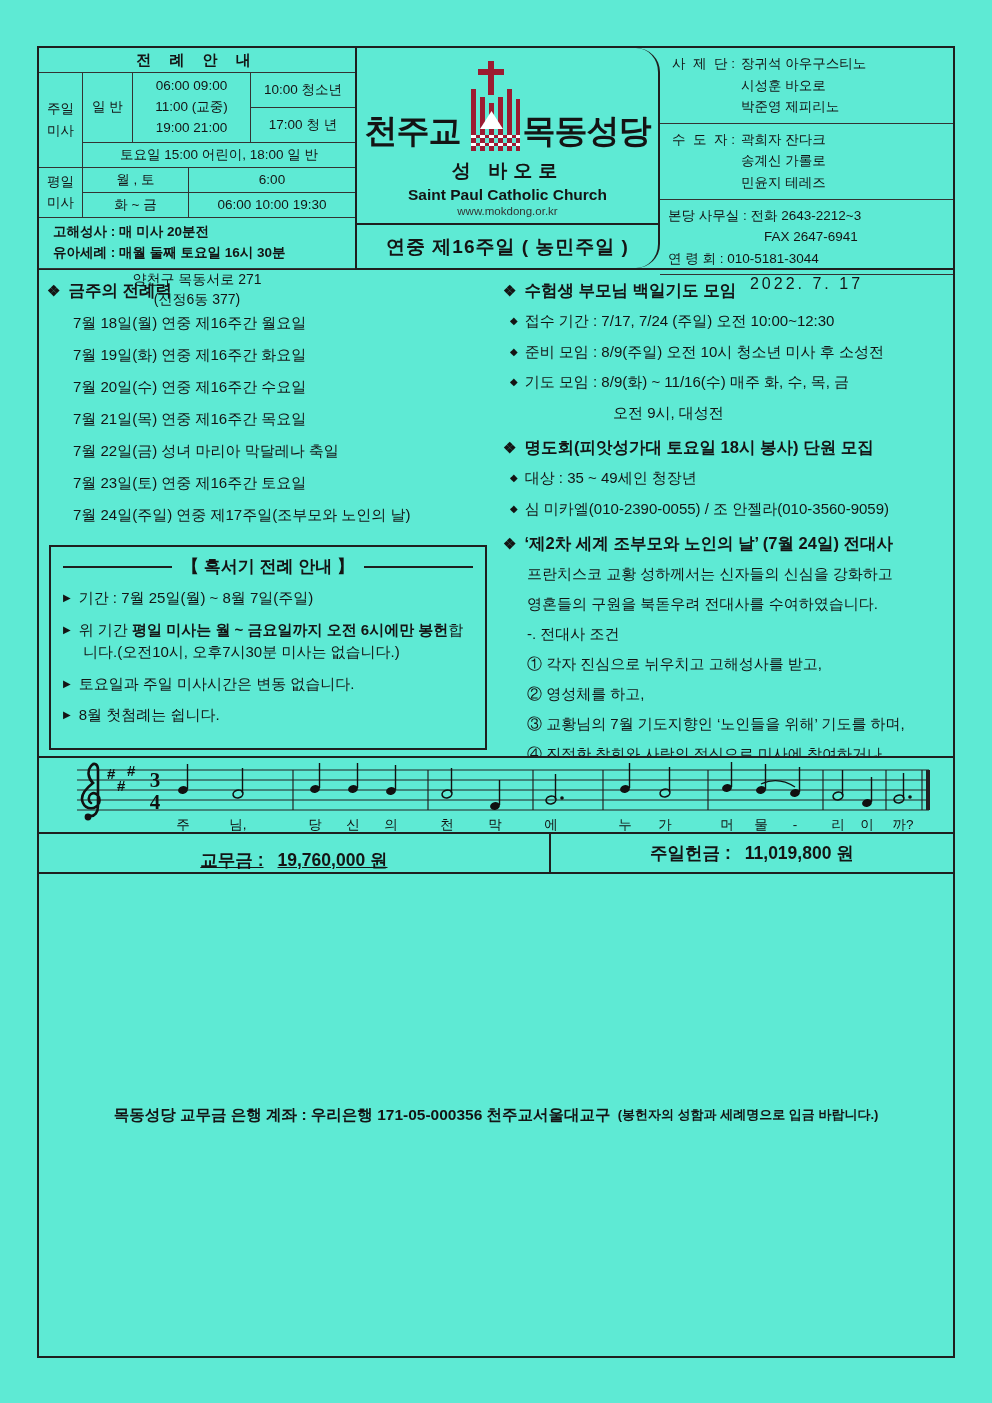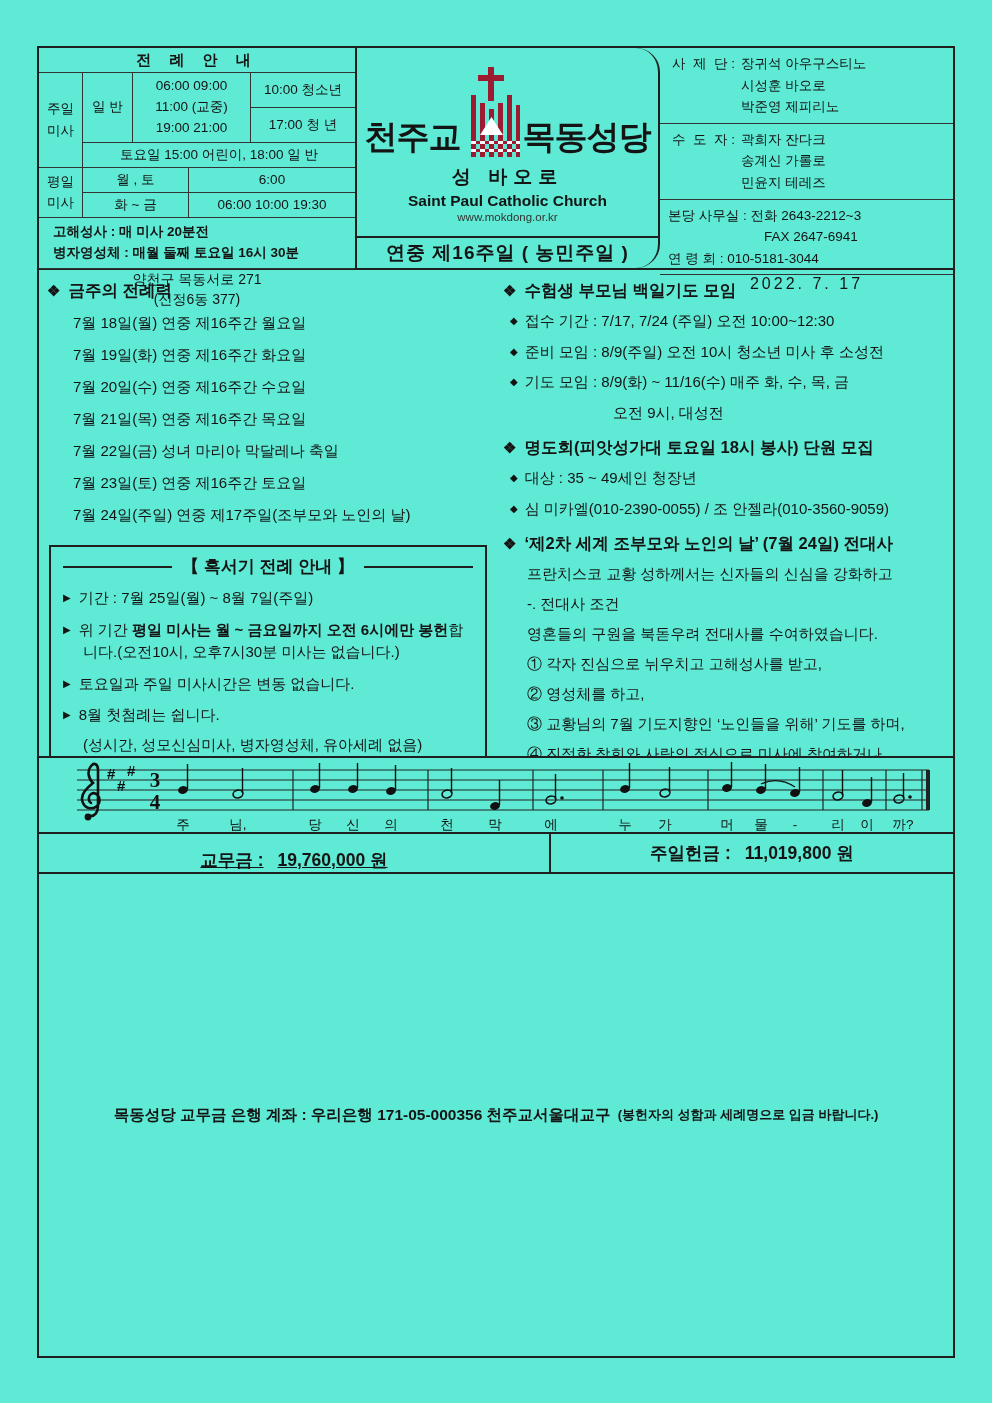--- a/index.html
+++ b/index.html
@@ -32,21 +32,21 @@
   .h-conf { border-bottom:1px solid #333; padding:4px 0 4px 14px; line-height:1.55;font-weight:bold; }
   .h-addr { flex:1; display:flex; flex-direction:column; justify-content:center; align-items:center; font-size:14px; line-height:1.45; }
 
   .logo-wrap { flex:1; display:flex; flex-direction:column; align-items:center; justify-content:center; padding-top:4px; }
   .logo-row { display:flex; align-items:flex-end; }
   .logo-txt { font-size:33px; font-weight:800; letter-spacing:-1px; line-height:1; padding-bottom:10px; }
   .logo-ico { margin:0 2px -2px; }
   .logo-sub { font-size:19px; font-weight:bold; letter-spacing:6px; margin-top:1px; }
   .logo-eng { font-size:15.5px; font-weight:bold; margin-top:2px; }
   .logo-web { font-size:11.5px; color:#333; margin-top:1px; }
-  .week-banner { border-top:2px solid #1f1f1f; height:32px; flex:none; display:flex; align-items:center; justify-content:center;
+  .week-banner { border-top:2px solid #1f1f1f; height:45px; flex:none; display:flex; align-items:center; justify-content:center;
                  font-size:19px; font-weight:bold; letter-spacing:1px; }
 
   .info-block { border-bottom:1px solid #333; padding:5px 4px 5px 12px; line-height:1.6; display:flex; }
   .info-lbl { white-space:pre; }
   .info-vals { padding-left:6px; }
   .office-block { border-bottom:1px solid #333; padding:5px 4px 5px 8px; line-height:1.6; }
   .fax-line { padding-left:96px; }
   .date-row { flex:1; display:flex; align-items:center; justify-content:center; font-size:16px; letter-spacing:3px; }
 
   
@@ -109,21 +109,21 @@
           <span>평일</span>
           <span>미사</span>
         </div>
         <div class="c-monsat">월 , 토</div>
         <div class="c-six">6:00</div>
         <div class="c-tuefri">화 ~ 금</div>
         <div class="c-wktime">06:00   10:00   19:30</div>
       </div>
       <div class="h-conf">
         <div>고해성사 : 매 미사 20분전</div>
-        <div>병자영성체 : 매월 둘째 토요일 16시 30분</div>
+        <div>유아세례 : 매월 둘째 토요일 16시 30분</div>
       </div>
       <div class="h-addr">
         <span>양천구 목동서로 271</span>
         <span>(신정6동 377)</span>
       </div>
     </div>
 
     <div class="hdr-mid">
       <div class="logo-wrap">
         <div class="logo-row">
@@ -221,21 +221,20 @@
         </div>
         <div class="arrow-item">
           <span class="arr">▶</span><span>위 기간 </span><b>평일 미사는 월 ~ 금요일까지 오전 6시에만 봉헌</b><span>합니다.(오전10시, 오후7시30분 미사는 없습니다.)</span>
         </div>
         <div class="arrow-item">
           <span class="arr">▶</span><span>토요일과 주일 미사시간은 변동 없습니다.</span>
         </div>
         <div class="arrow-item">
           <span class="arr">▶</span><span>8월 첫첨례는 쉽니다.</span>
         </div>
-        <div class="sub-line">(성시간, 성모신심미사, 병자영성체, 유아세례 없음)</div>
 
       </div>
 
     </div>
 
     <div class="col-right">
 
       <div class="sec-h" style="margin-top:6px;">
         <span class="dia">❖</span>
         <span>수험생 부모님 백일기도 모임</span>
@@ -250,22 +249,22 @@
         <span>명도회(피앗성가대 토요일 18시 봉사) 단원 모집</span>
       </div>
       <div class="b-item"><span class="sdia">◆</span><span>대상 : 35 ~ 49세인 청장년</span></div>
       <div class="b-item"><span class="sdia">◆</span><span>심 미카엘(010-2390-0055) / 조 안젤라(010-3560-9059)</span></div>
 
       <div class="sec-h">
         <span class="dia">❖</span>
         <span>‘제2차 세계 조부모와 노인의 날’ (7월 24일) 전대사</span>
       </div>
       <div class="rline">프란치스코 교황 성하께서는 신자들의 신심을 강화하고</div>
+      <div class="rline">영혼들의 구원을 북돋우려 전대사를 수여하였습니다.</div>
       <div class="rline">-. 전대사 조건</div>
-      <div class="rline">영혼들의 구원을 북돋우려 전대사를 수여하였습니다.</div>
       <div class="rline">① 각자 진심으로 뉘우치고 고해성사를 받고,</div>
       <div class="rline">② 영성체를 하고,</div>
       <div class="rline">③ 교황님의 7월 기도지향인 ‘노인들을 위해’ 기도를 하며,</div>
       <div class="rline">④ 진정한 참회와 사랑의 정신으로 미사에 참여하거나,</div>
 
     </div>
   </div>
 
   <div class="music-box">
     <svg width="906" height="74" viewBox="0 0 906 74">

